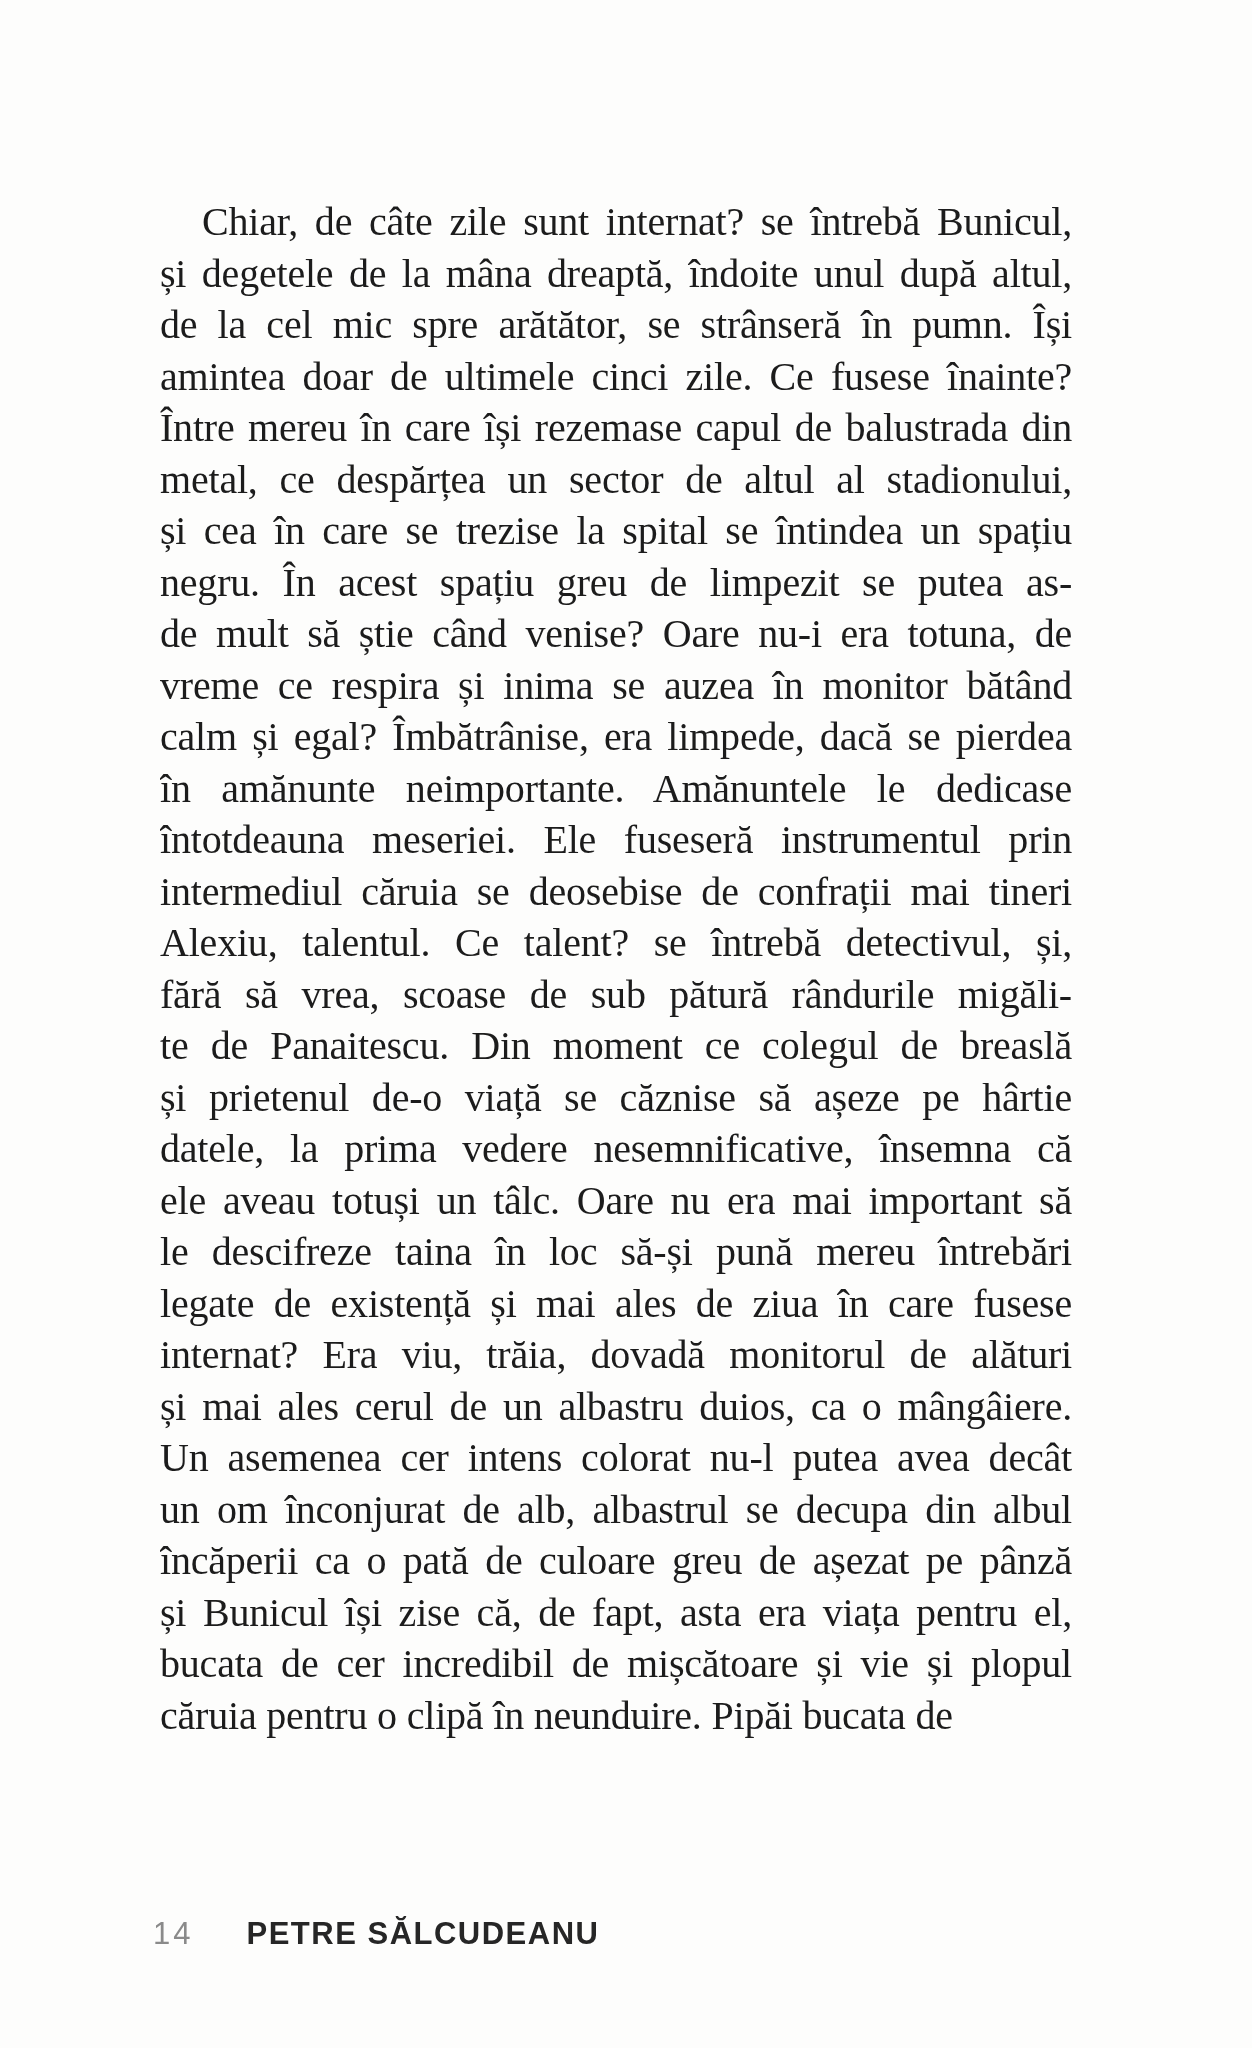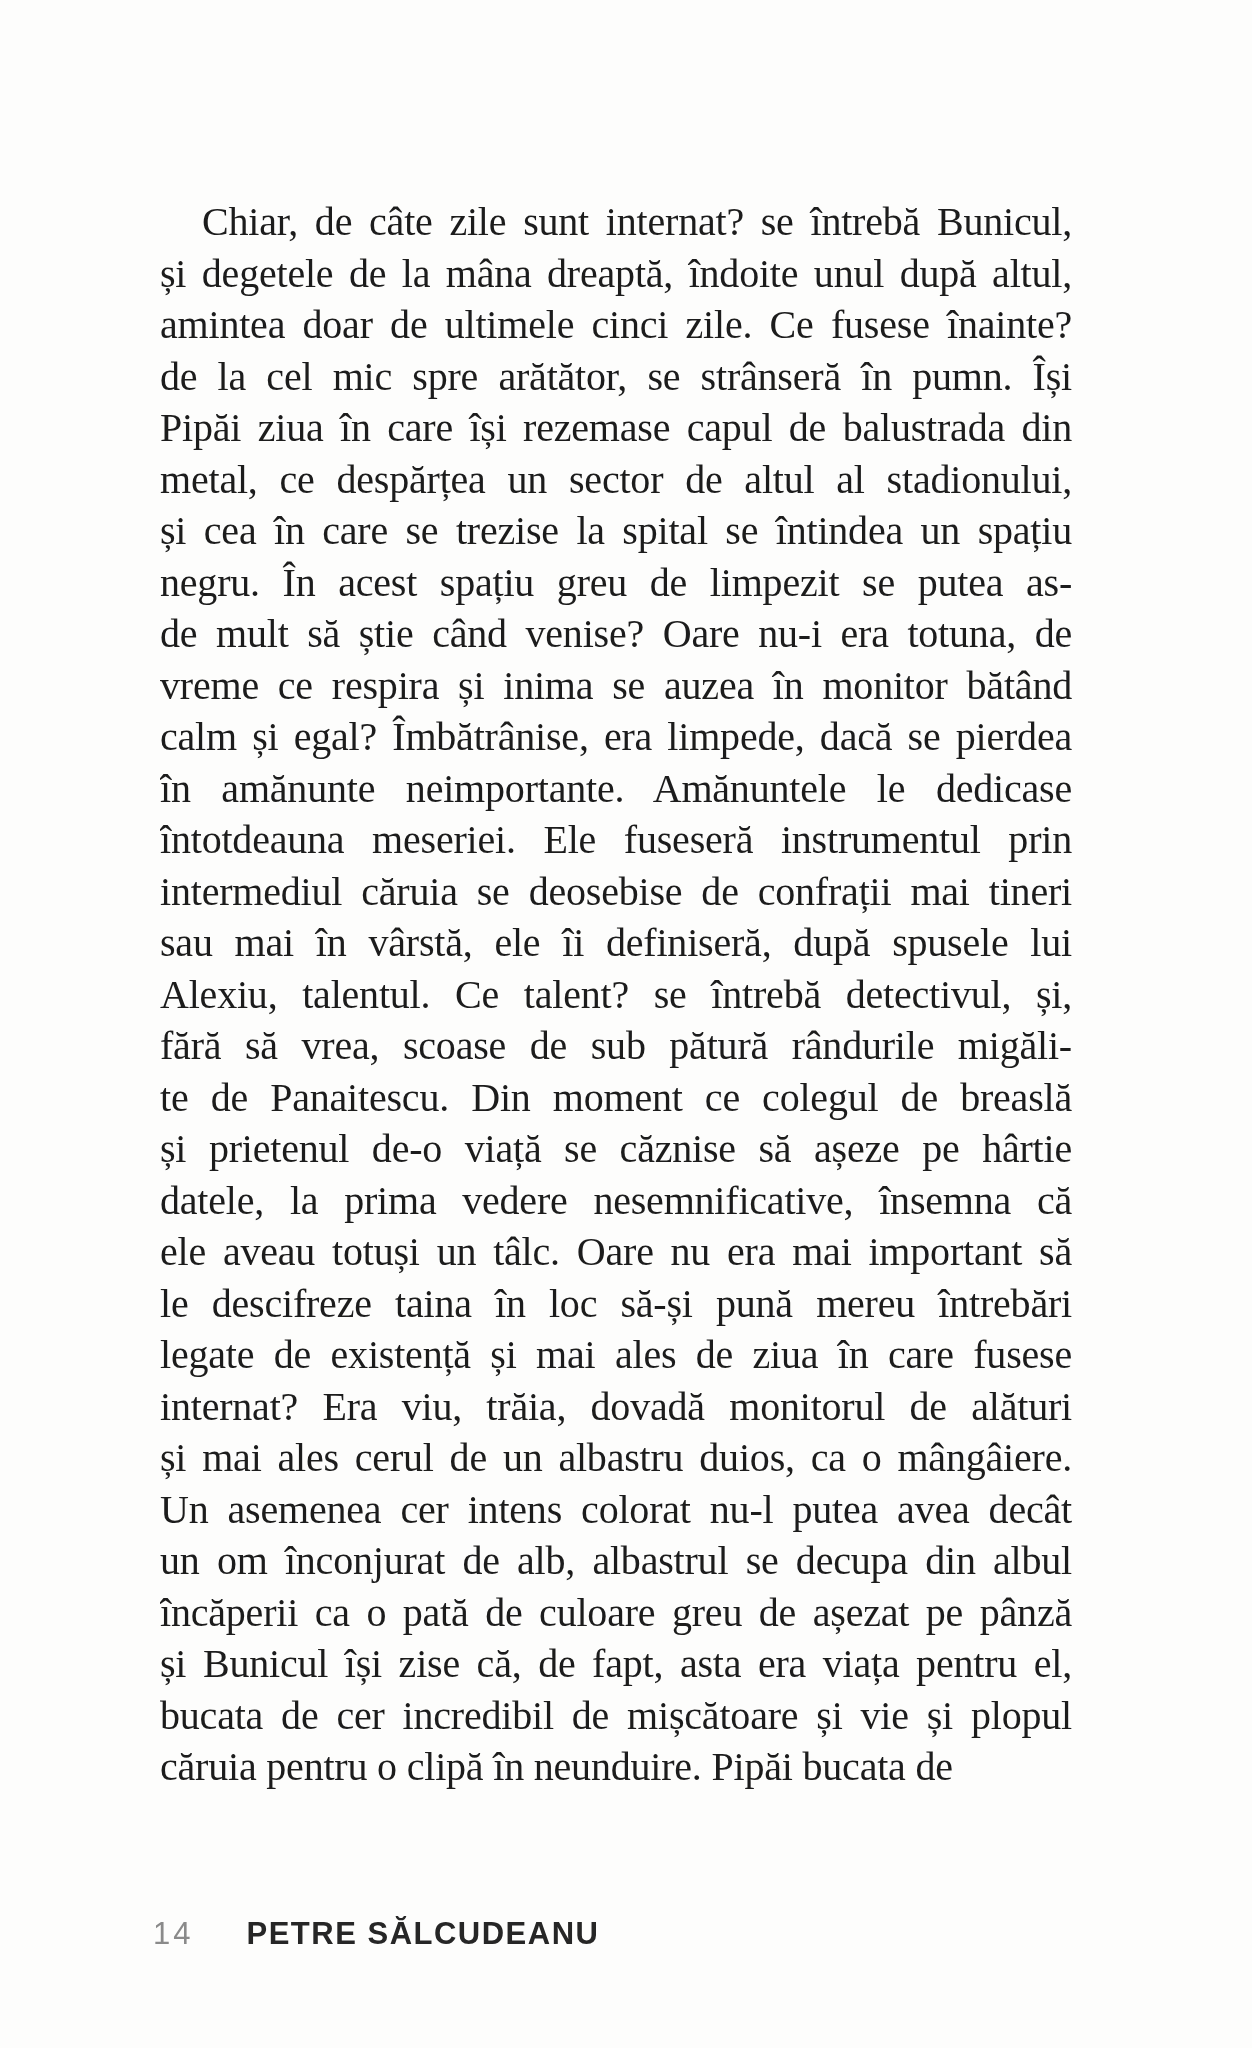--- a/index.html
+++ b/index.html
@@ -70,33 +70,32 @@
 </style>
 </head>
 <body>
 
 <div class="page">
 
   <main class="text-block">
 
   <p class="text-line first">Chiar, de câte zile sunt internat? se întrebă Bunicul,</p>
       <p class="text-line">și degetele de la mâna dreaptă, îndoite unul după altul,</p>
+      <p class="text-line">de la cel mic spre arătător, se strânseră în pumn. Își</p>
       <p class="text-line">amintea doar de ultimele cinci zile. Ce fusese înainte?</p>
-      <p class="text-line">de la cel mic spre arătător, se strânseră în pumn. Își</p>
-      <p class="text-line">Pipăi ziua în care își rezemase capul de balustrada din</p>
+      <p class="text-line">Între mereu în care își rezemase capul de balustrada din</p>
       <p class="text-line">metal, ce despărțea un sector de altul al stadionului,</p>
       <p class="text-line">și cea în care se trezise la spital se întindea un spațiu</p>
       <p class="text-line">negru. În acest spațiu greu de limpezit se putea as-</p>
       <p class="text-line">de mult să știe când venise? Oare nu-i era totuna, de</p>
       <p class="text-line">vreme ce respira și inima se auzea în monitor bătând</p>
       <p class="text-line">calm și egal? Îmbătrânise, era limpede, dacă se pierdea</p>
       <p class="text-line">în amănunte neimportante. Amănuntele le dedicase</p>
       <p class="text-line">întotdeauna meseriei. Ele fuseseră instrumentul prin</p>
       <p class="text-line">intermediul căruia se deosebise de confrații mai tineri</p>
-      <p class="text-line">sau mai în vârstă, ele îi definiseră, după spusele lui</p>
       <p class="text-line">Alexiu, talentul. Ce talent? se întrebă detectivul, și,</p>
       <p class="text-line">fără să vrea, scoase de sub pătură rândurile migăli-</p>
       <p class="text-line">te de Panaitescu. Din moment ce colegul de breaslă</p>
       <p class="text-line">și prietenul de-o viață se căznise să așeze pe hârtie</p>
       <p class="text-line">datele, la prima vedere nesemnificative, însemna că</p>
       <p class="text-line">ele aveau totuși un tâlc. Oare nu era mai important să</p>
       <p class="text-line">le descifreze taina în loc să-și pună mereu întrebări</p>
       <p class="text-line">legate de existență și mai ales de ziua în care fusese</p>
       <p class="text-line">internat? Era viu, trăia, dovadă monitorul de alături</p>
       <p class="text-line">și mai ales cerul de un albastru duios, ca o mângâiere.</p>

